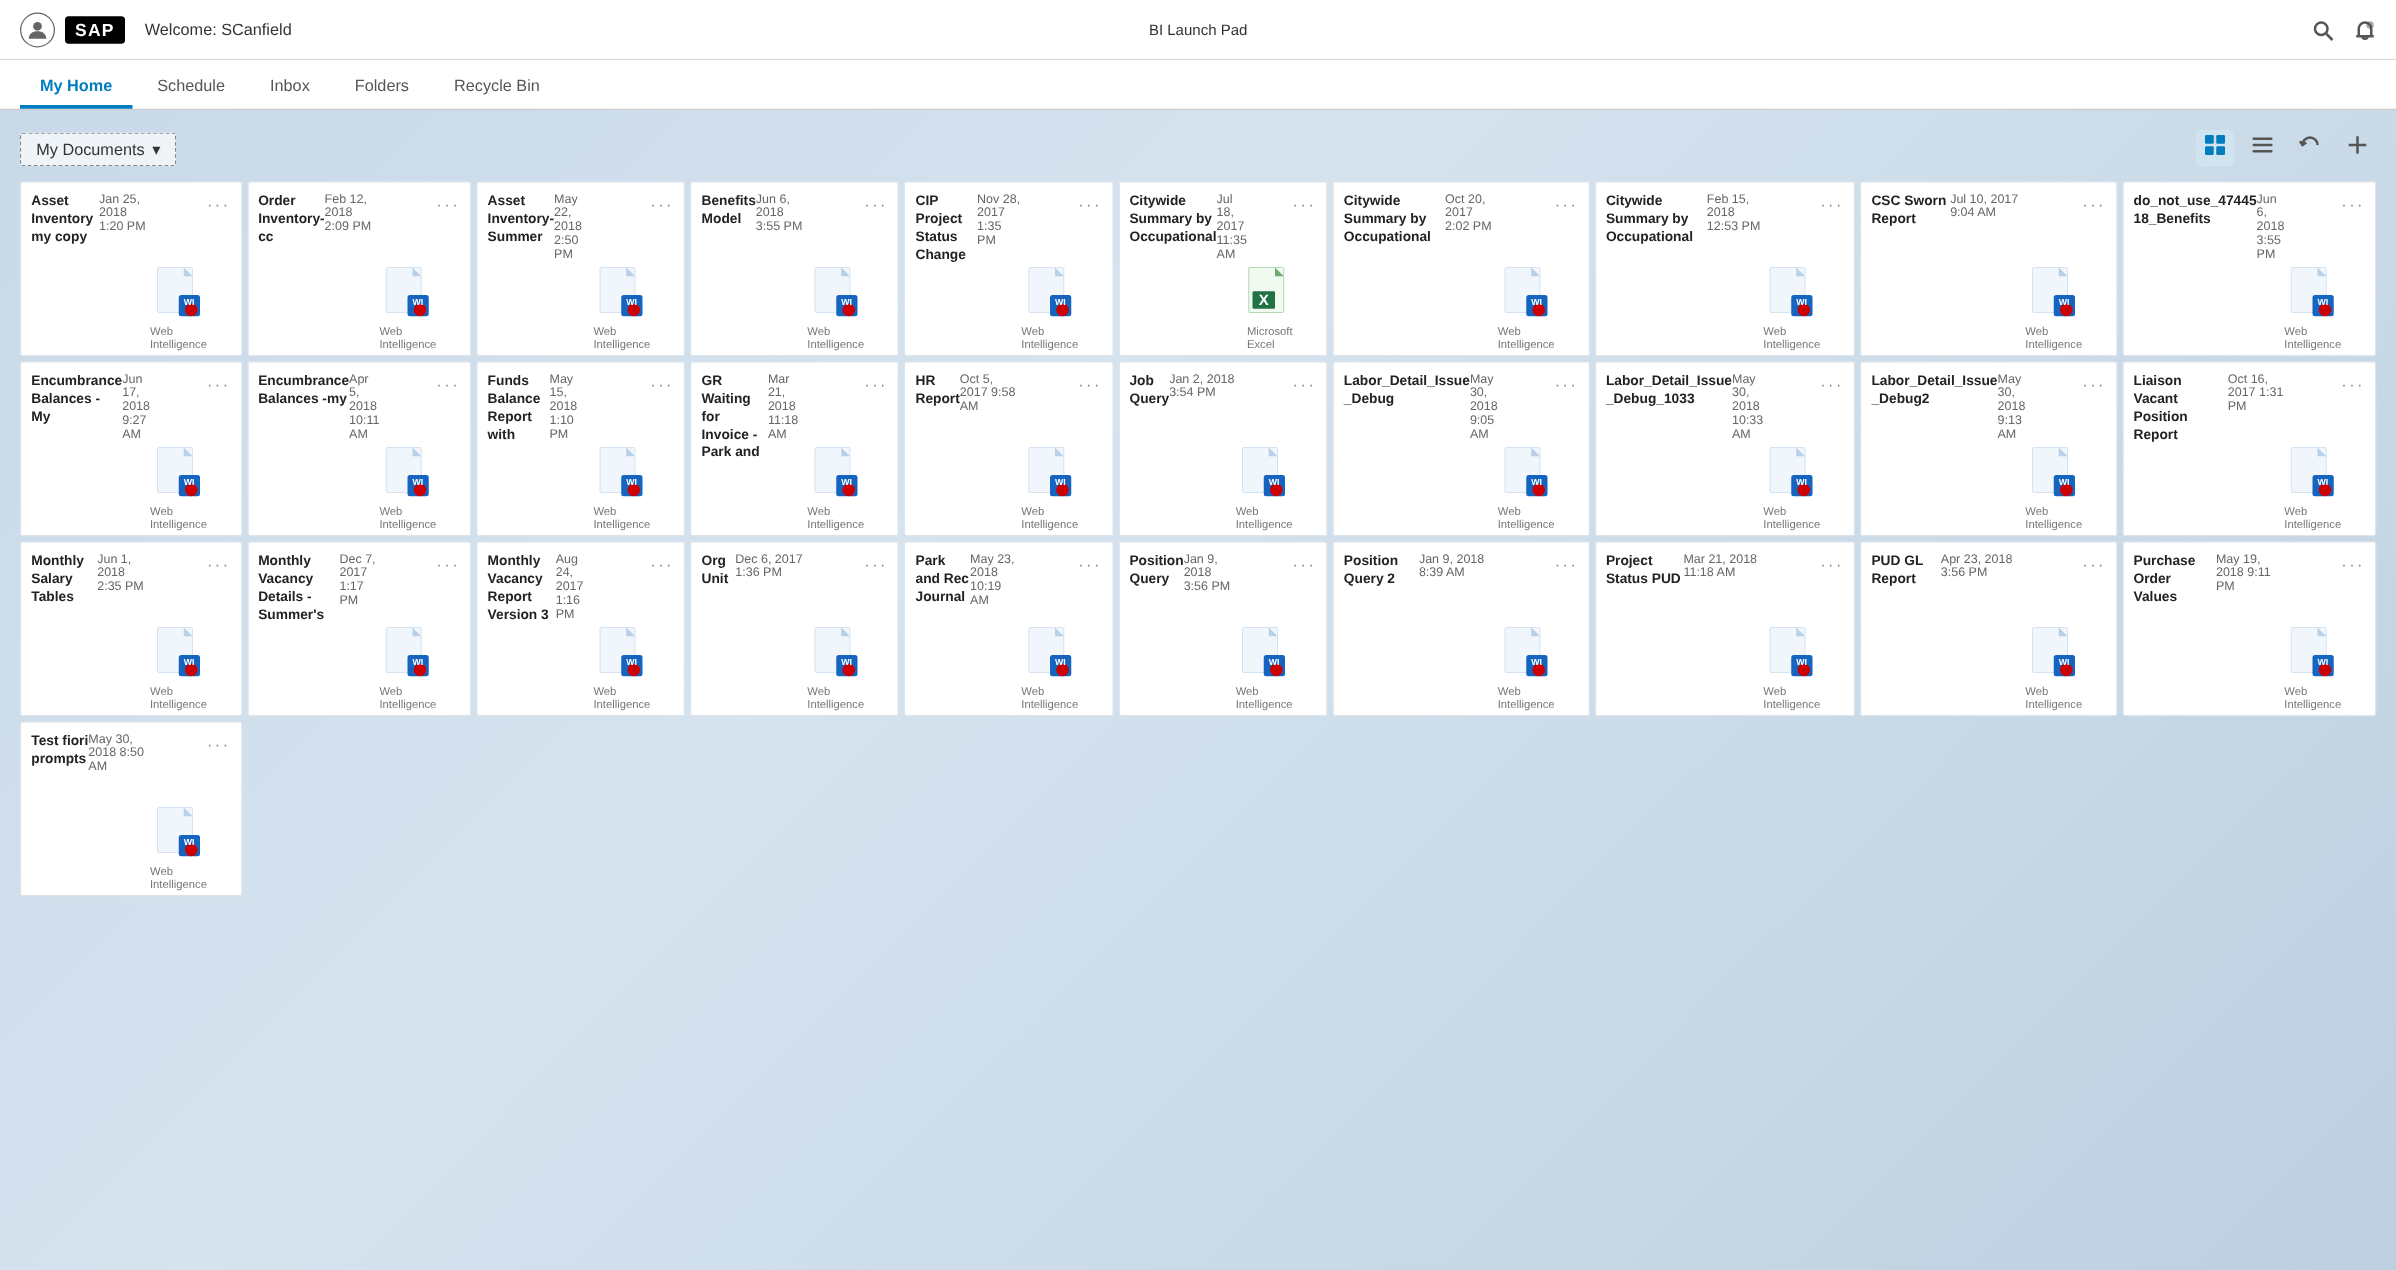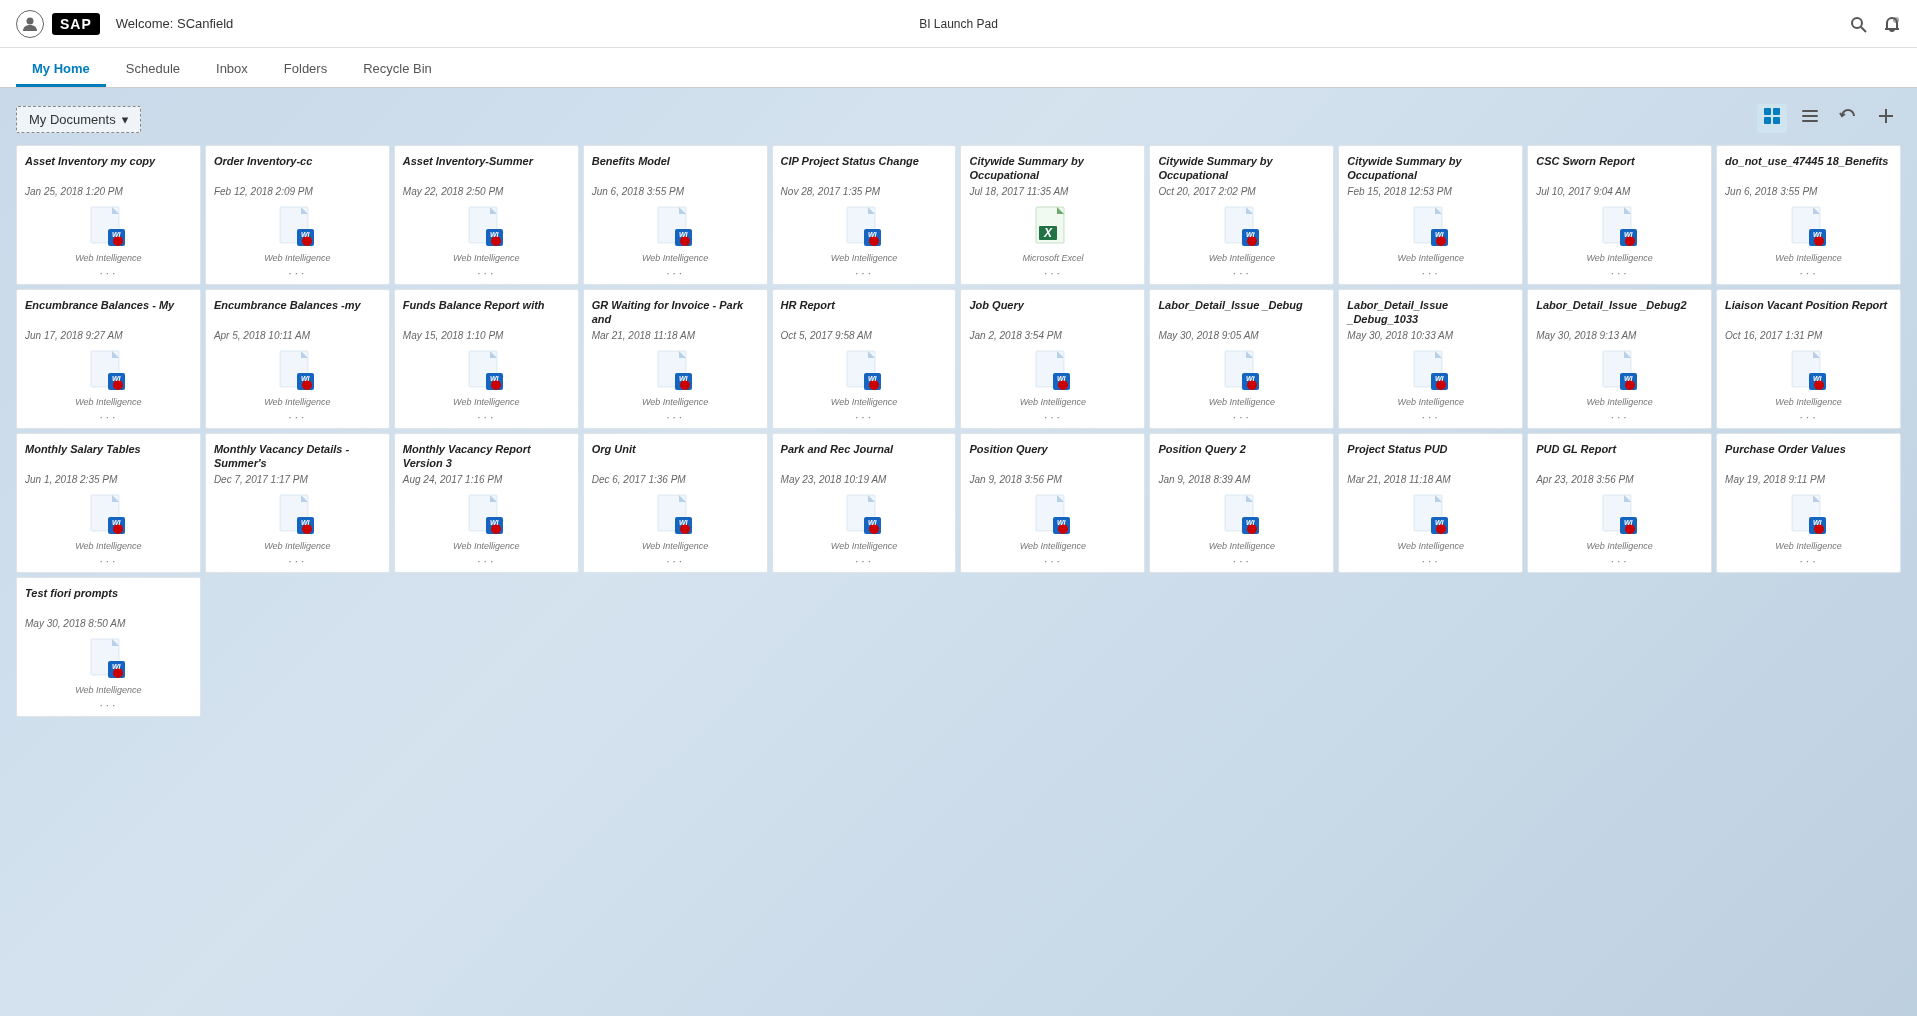--- a/index.html
+++ b/index.html
@@ -142,25 +142,24 @@
       grid-template-columns: repeat(10, 1fr);
       gap: 4px;
     }
 
     .doc-card {
       background: #fff;
       border: 1px solid #dde4ea;
       border-radius: 2px;
       padding: 8px 8px 4px 8px;
       display: flex;
-      flex-direction: column;
+      flex-direction: row;
       min-height: 140px;
       cursor: pointer;
       position: relative;
-      font-style: italic;
     }
     .card-title {
       font-size: 11px;
       font-weight: bold;
       color: #222;
       margin-bottom: 2px;
       line-height: 1.3;
       min-height: 30px;
     }
     .card-date {

